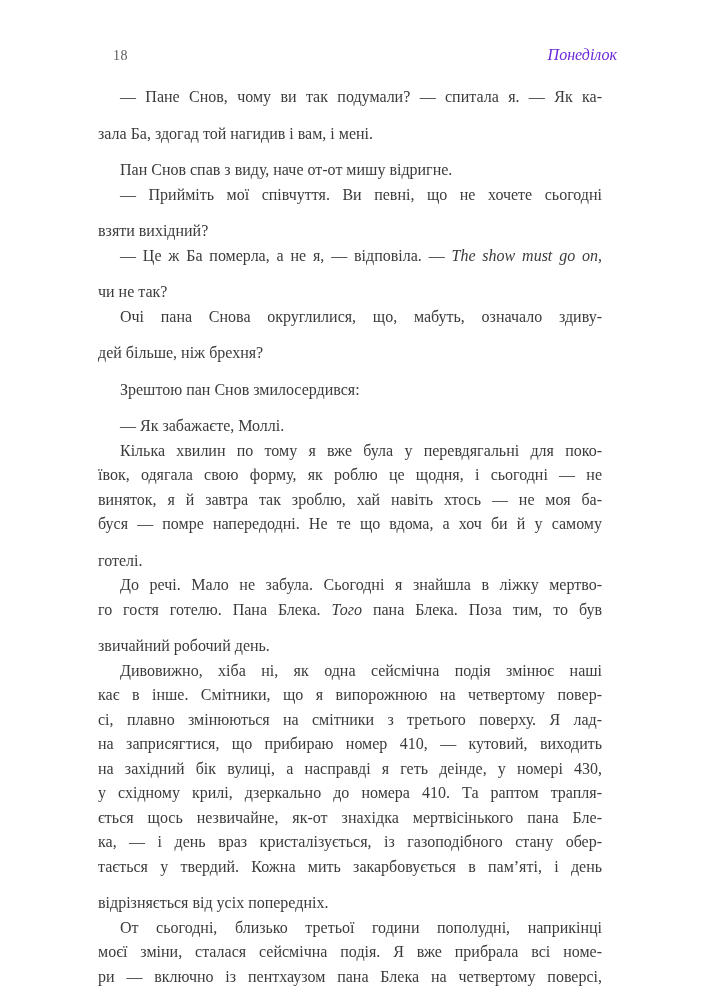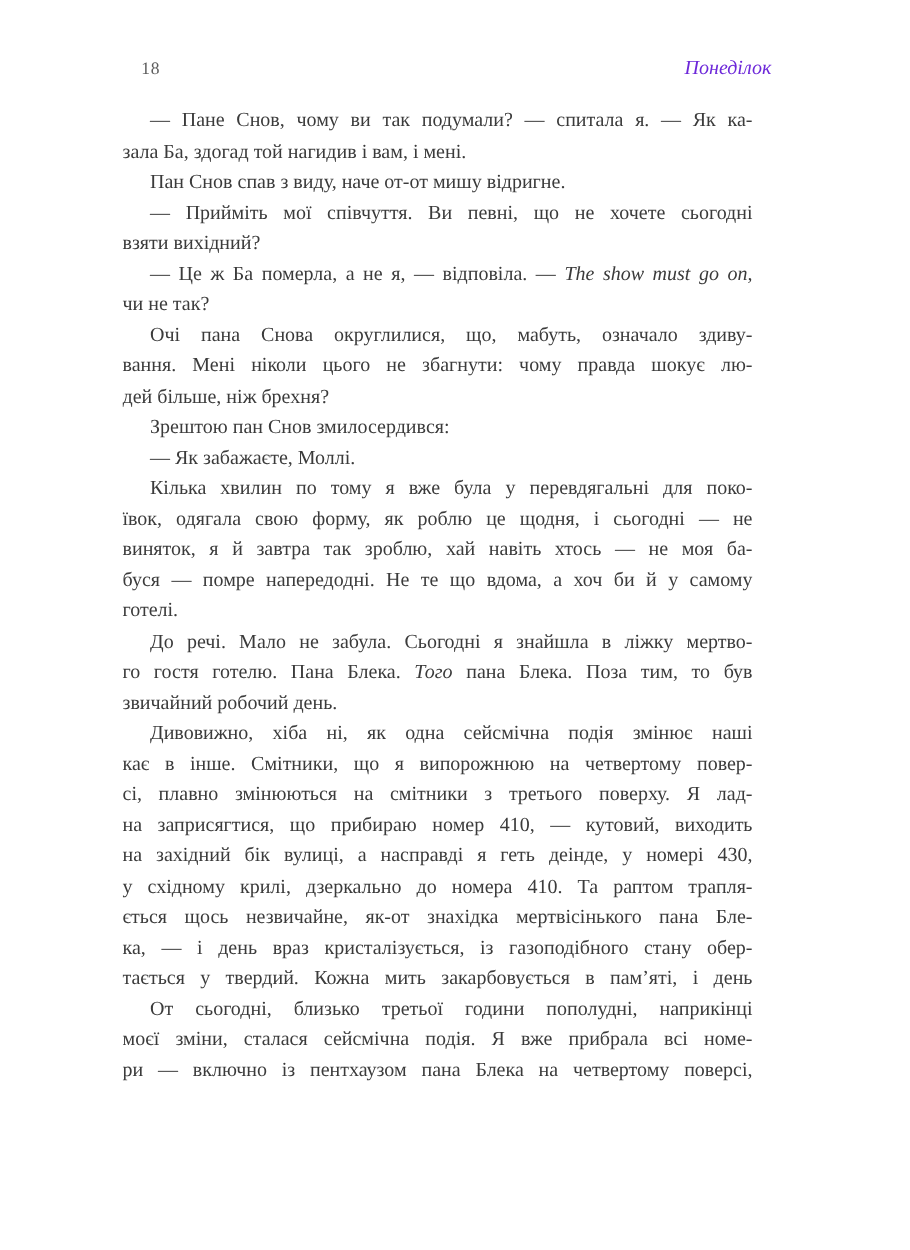--- a/index.html
+++ b/index.html
@@ -47,20 +47,21 @@
   }
   .line {
     height: 24.5px;
     overflow: hidden;
     text-align: justify;
     text-align-last: justify;
   }
   .line.noj {
     text-align: left;
     text-align-last: left;
+    margin-top: 12px;
   }
   .line.ind {
     text-indent: 22px;
   }
   .line .it {
     font-style: italic;
   }
 </style>
 </head>
 <body>
@@ -73,38 +74,38 @@
 
   <main class="text-block" id="text-block">
       <div class="line ind"><span>— Пане Снов, чому ви так подумали? — спитала я. — Як ка-</span></div>
       <div class="line noj"><span>зала Ба, здогад той нагидив і вам, і мені.</span></div>
       <div class="line ind noj"><span>Пан Снов спав з виду, наче от-от мишу відригне.</span></div>
       <div class="line ind"><span>— Прийміть мої співчуття. Ви певні, що не хочете сьогодні</span></div>
       <div class="line noj"><span>взяти вихідний?</span></div>
       <div class="line ind"><span>— Це ж Ба померла, а не я, — відповіла. — </span><span class="it">The show must go on,</span></div>
       <div class="line noj"><span>чи не так?</span></div>
       <div class="line ind"><span>Очі пана Снова округлилися, що, мабуть, означало здиву-</span></div>
-      <div class="line"><span>вання. Мені ніколи цього не збагнути: чому правда шокує лю-</span></div>
       <div class="line noj"><span>дей більше, ніж брехня?</span></div>
       <div class="line ind noj"><span>Зрештою пан Снов змилосердився:</span></div>
       <div class="line ind noj"><span>— Як забажаєте, Моллі.</span></div>
       <div class="line ind"><span>Кілька хвилин по тому я вже була у перевдягальні для поко-</span></div>
       <div class="line"><span>ївок, одягала свою форму, як роблю це щодня, і сьогодні — не</span></div>
       <div class="line"><span>виняток, я й завтра так зроблю, хай навіть хтось — не моя ба-</span></div>
       <div class="line"><span>буся — помре напередодні. Не те що вдома, а хоч би й у самому</span></div>
       <div class="line noj"><span>готелі.</span></div>
       <div class="line ind"><span>До речі. Мало не забула. Сьогодні я знайшла в ліжку мертво-</span></div>
       <div class="line"><span>го гостя готелю. Пана Блека. </span><span class="it">Того</span><span> пана Блека. Поза тим, то був</span></div>
       <div class="line noj"><span>звичайний робочий день.</span></div>
       <div class="line ind"><span>Дивовижно, хіба ні, як одна сейсмічна подія змінює наші</span></div>
       <div class="line"><span>кає в інше. Смітники, що я випорожнюю на четвертому повер-</span></div>
       <div class="line"><span>сі, плавно змінюються на смітники з третього поверху. Я лад-</span></div>
       <div class="line"><span>на заприсягтися, що прибираю номер 410, — кутовий, виходить</span></div>
       <div class="line"><span>на західний бік вулиці, а насправді я геть деінде, у номері 430,</span></div>
       <div class="line"><span>у східному крилі, дзеркально до номера 410. Та раптом трапля-</span></div>
       <div class="line"><span>ється щось незвичайне, як-от знахідка мертвісінького пана Бле-</span></div>
       <div class="line"><span>ка, — і день враз кристалізується, із газоподібного стану обер-</span></div>
       <div class="line"><span>тається у твердий. Кожна мить закарбовується в пам’яті, і день</span></div>
+      <div class="line noj"><span>відрізняється від усіх попередніх.</span></div>
       <div class="line ind"><span>От сьогодні, близько третьої години пополудні, наприкінці</span></div>
       <div class="line"><span>моєї зміни, сталася сейсмічна подія. Я вже прибрала всі номе-</span></div>
       <div class="line"><span>ри — включно із пентхаузом пана Блека на четвертому поверсі,</span></div>
     </main>
 </div>
 
 </body></html>

